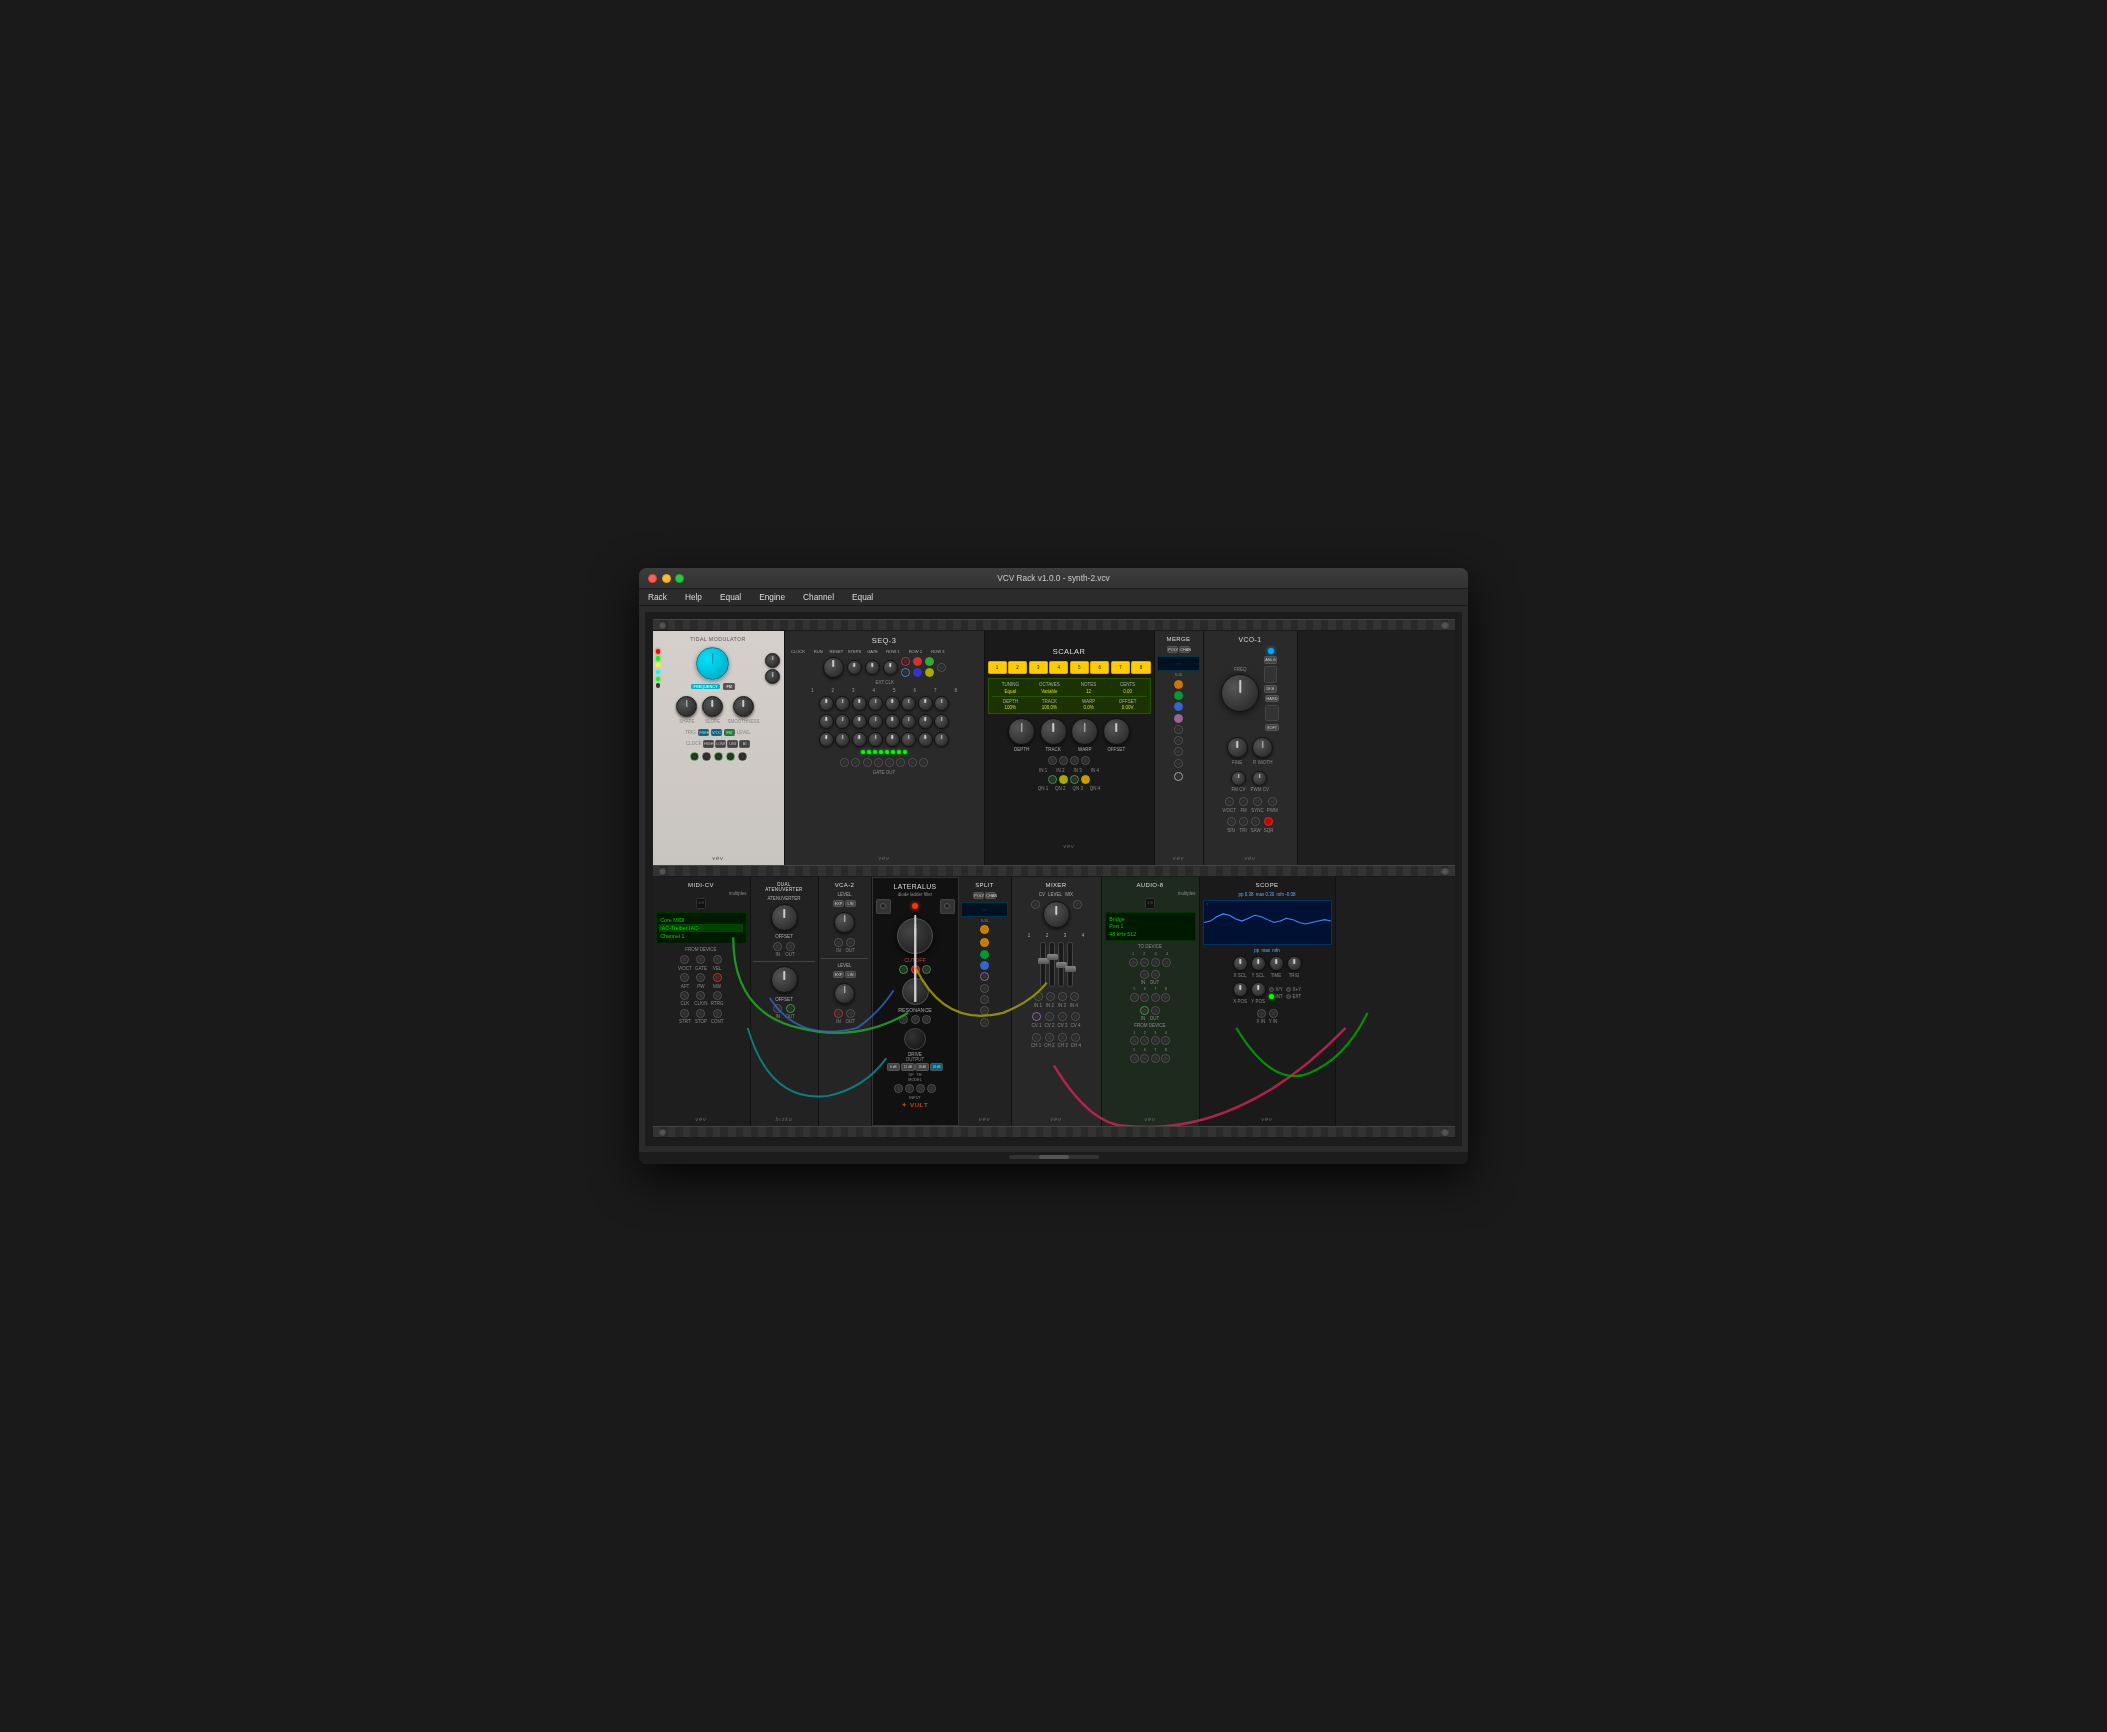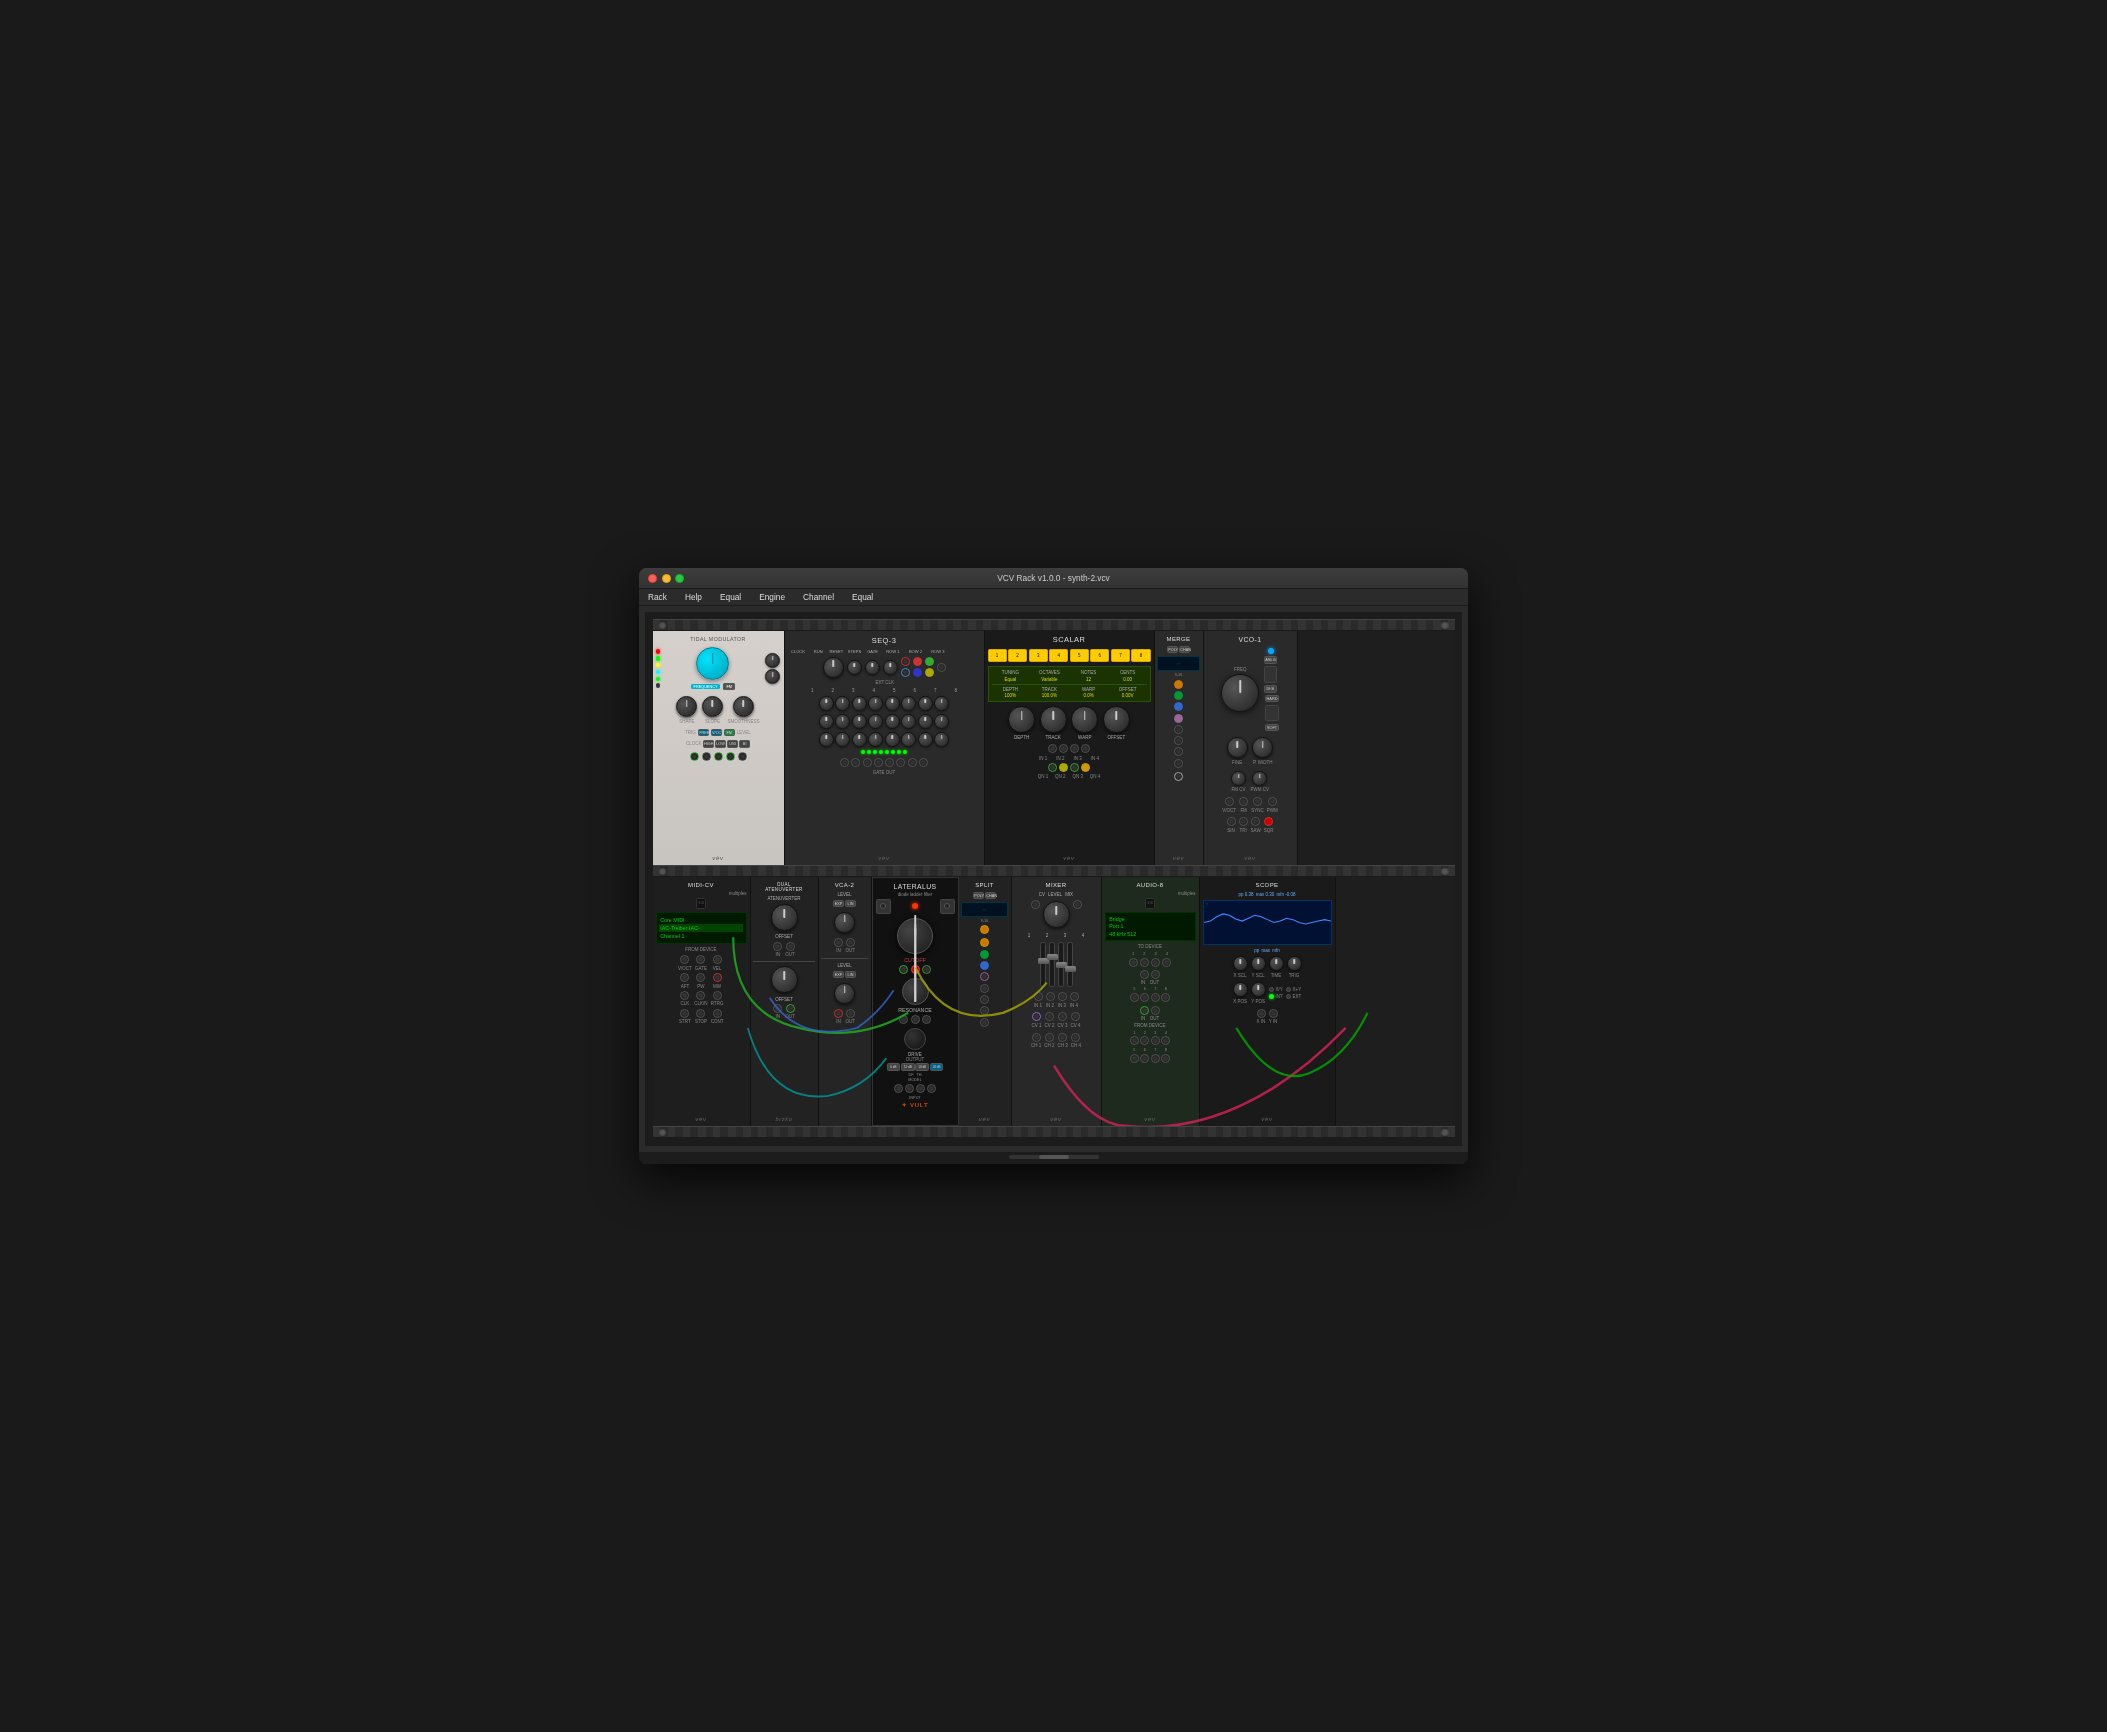--- a/index.html
+++ b/index.html
@@ -737,21 +737,21 @@
           <div class="jack"></div>
           <div class="jack"></div>
           <div class="jack"></div>
           <div class="jack"></div>
           <div class="jack"></div>
         </div>
         <div style="font-size:4.5px; color:#888; text-align:center; margin:0.8px 0;">GATE OUT</div>
         <div class="module-label-bottom" style="color:#666; font-size:6px; font-style:italic;">vèv</div>
       </div>
 
-      <div class="module scalar" style="width:170px; padding:4px 3px;">
+      <div class="module scalar" style="width:170px; padding:16px 3px;">
         <div class="module-title" style="font-size:7.5px; color:#ddd;">SCALAR</div>
 
         <div class="scalar-grid" style="width:100%; margin:2.3px 0;">
           <div class="scalar-btn scalar-btn-active" style="display:flex;align-items:center;justify-content:center;">
               <span style="font-size:4.5px;color:#111;">1</span>
             </div>
           <div class="scalar-btn scalar-btn-active" style="display:flex;align-items:center;justify-content:center;">
               <span style="font-size:4.5px;color:#111;">2</span>
             </div>
           <div class="scalar-btn scalar-btn-active" style="display:flex;align-items:center;justify-content:center;">

